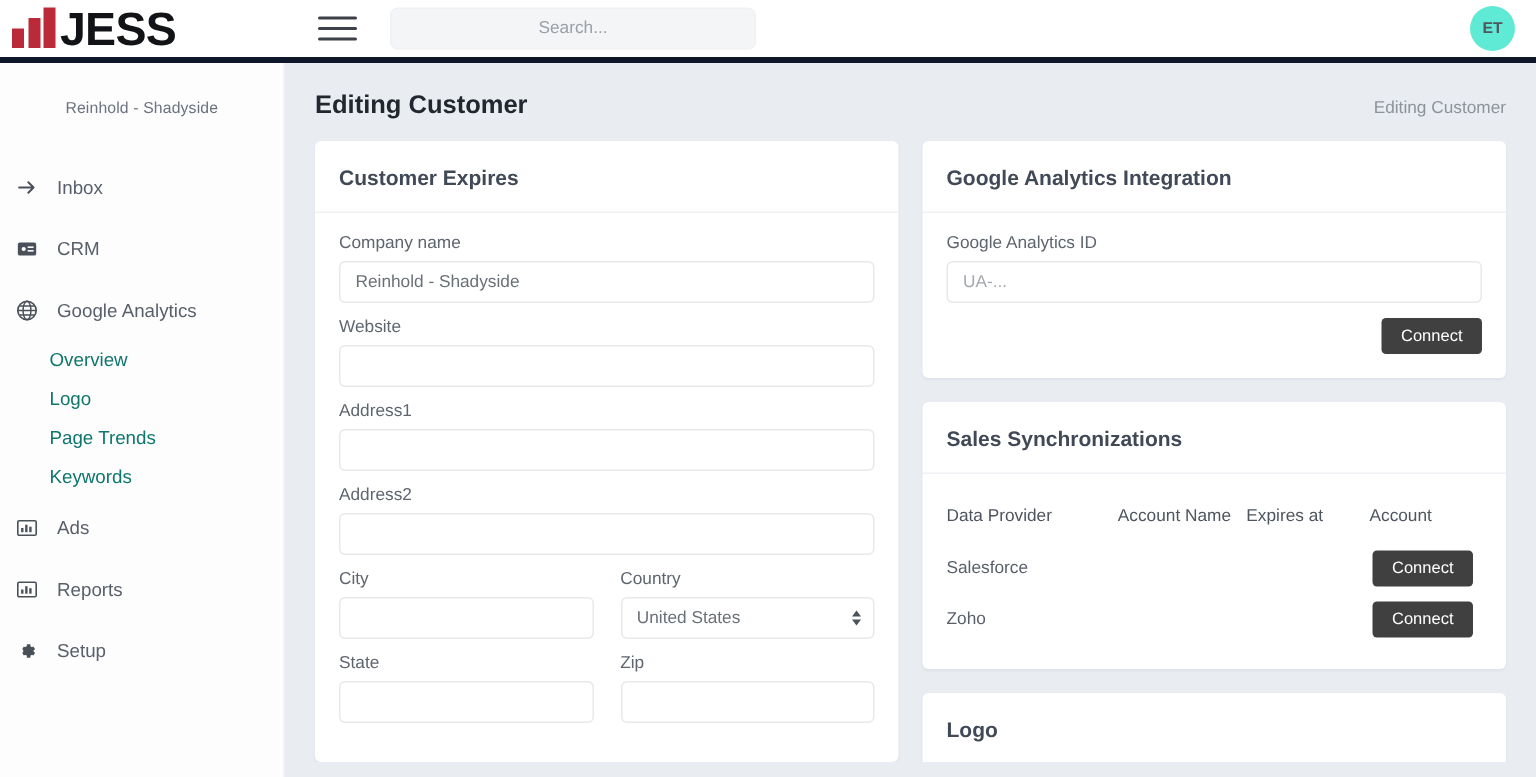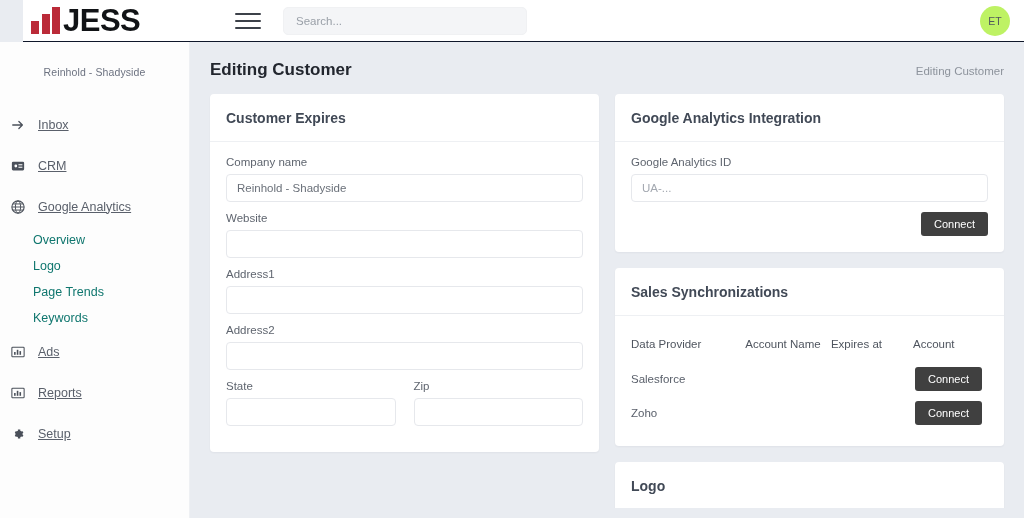--- a/index.html
+++ b/index.html
@@ -8,22 +8,22 @@
     overflow: hidden;
     font-family: "Liberation Sans", sans-serif;
     background: #e9ecf1;
   }
   .app { width: 1024px; height: 518px; position: relative; }
 
   
   .topbar {
     height: 42px; background: #ffffff;
     display: flex; align-items: center;
-    border-bottom: 1px solid #0f172a;
-    position: relative; z-index: 5; margin-left: 23px;
+    border-bottom: 4px solid #0f172a;
+    position: relative; z-index: 5;
   }
   .brand {
     width: 190px; height: 42px;
     display: flex; align-items: center; padding-left: 8px;
   }
   .brand-bars { display: flex; align-items: flex-end; height: 26px; gap: 2.5px; margin-right: 3px; }
   .brand-bars i { display: block; width: 8px; background: #bb2a38; border-radius: 0; }
   .brand-bars i:nth-child(1) { height: 13px; }
   .brand-bars i:nth-child(2) { height: 20px; }
   .brand-bars i:nth-child(3) { height: 27px; }
@@ -35,48 +35,48 @@
     width: 26px; height: 26px; margin-left: 22px;
     display: flex; flex-direction: column; justify-content: center; gap: 5px;
     cursor: pointer;
   }
   .hamburger span { display: block; height: 2px; background: #3c4149; border-radius: 1px; }
   .search-wrap { margin-left: 22px; }
   .search-input {
     width: 244px; height: 28px;
     background: #f4f5f7; border: 1px solid #f0f1f3; border-radius: 5px;
     padding: 0 12px; font-size: 11.5px; color: #8b9099;
-    font-family: "Liberation Sans", sans-serif; outline: none;
+    font-family: "Liberation Sans", sans-serif; outline: none; text-align: center;
   }
   .search-input::placeholder { color: #9aa0a8; }
   .topbar-spacer { flex: 1; }
   .avatar {
     width: 30px; height: 30px; border-radius: 50%;
-    background: #bef264; color: #51565e;
+    background: #5eead4; color: #51565e;
     display: flex; align-items: center; justify-content: center;
-    font-size: 10.5px; font-weight: 400; margin-right: 14px; cursor: pointer;
+    font-size: 10.5px; font-weight: 700; margin-right: 14px; cursor: pointer;
   }
 
   
   .body-row { display: flex; height: 466px; border-radius: 19px; }
 
   
   .sidebar {
     width: 190px; background: #fdfdfd; height: 476px;
     border-right: 1px solid #eef0f3; flex-shrink: 0; padding-top: 16px;
   }
   .sidebar-title {
     font-size: 10.5px; color: #6c7280; text-align: center;
     padding: 8px 6px 4px 6px; letter-spacing: 0.1px;
   }
   .nav { margin-top: 22px; }
   .nav-item {
     display: flex; align-items: center; gap: 13px;
     height: 41px; padding-left: 10px; cursor: pointer;
-    font-size: 12.5px; color: #5a606b; text-decoration: underline;
+    font-size: 12.5px; color: #5a606b;
   }
   .nav-item .nv-icon {
     width: 15px; height: 15px; display: flex;
     align-items: center; justify-content: center; color: #4a505a; flex-shrink: 0;
   }
   .nav-sub {
     height: 26px; padding-left: 33px; display: flex; align-items: center;
     font-size: 12.5px; color: #0f766e; cursor: pointer;
   }
 
@@ -290,20 +290,36 @@
               <div class="field">
                 <label class="field-label">Address1</label>
                 <input class="field-input" value="" style="">
               </div>
 
               <div class="field">
                 <label class="field-label">Address2</label>
                 <input class="field-input" value="" style="">
               </div>
 
+              <div class="field-row">
+                <div class="field">
+                  <label class="field-label">City</label>
+                  <input class="field-input" value="" style="">
+                </div>
+                <div class="field">
+                  <label class="field-label">Country</label>
+                  <div class="select-wrap">
+                    <input class="field-input" readonly="" value="United States" style="">
+                    <span class="spin">
+                        <i class="up"></i>
+                        <i class="dn"></i>
+                      </span>
+                  </div>
+                </div>
+              </div>
 
               <div class="field-row">
                 <div class="field">
                   <label class="field-label">State</label>
                   <input class="field-input" value="" style="">
                 </div>
                 <div class="field">
                   <label class="field-label">Zip</label>
                   <input class="field-input" value="" style="">
                 </div>

